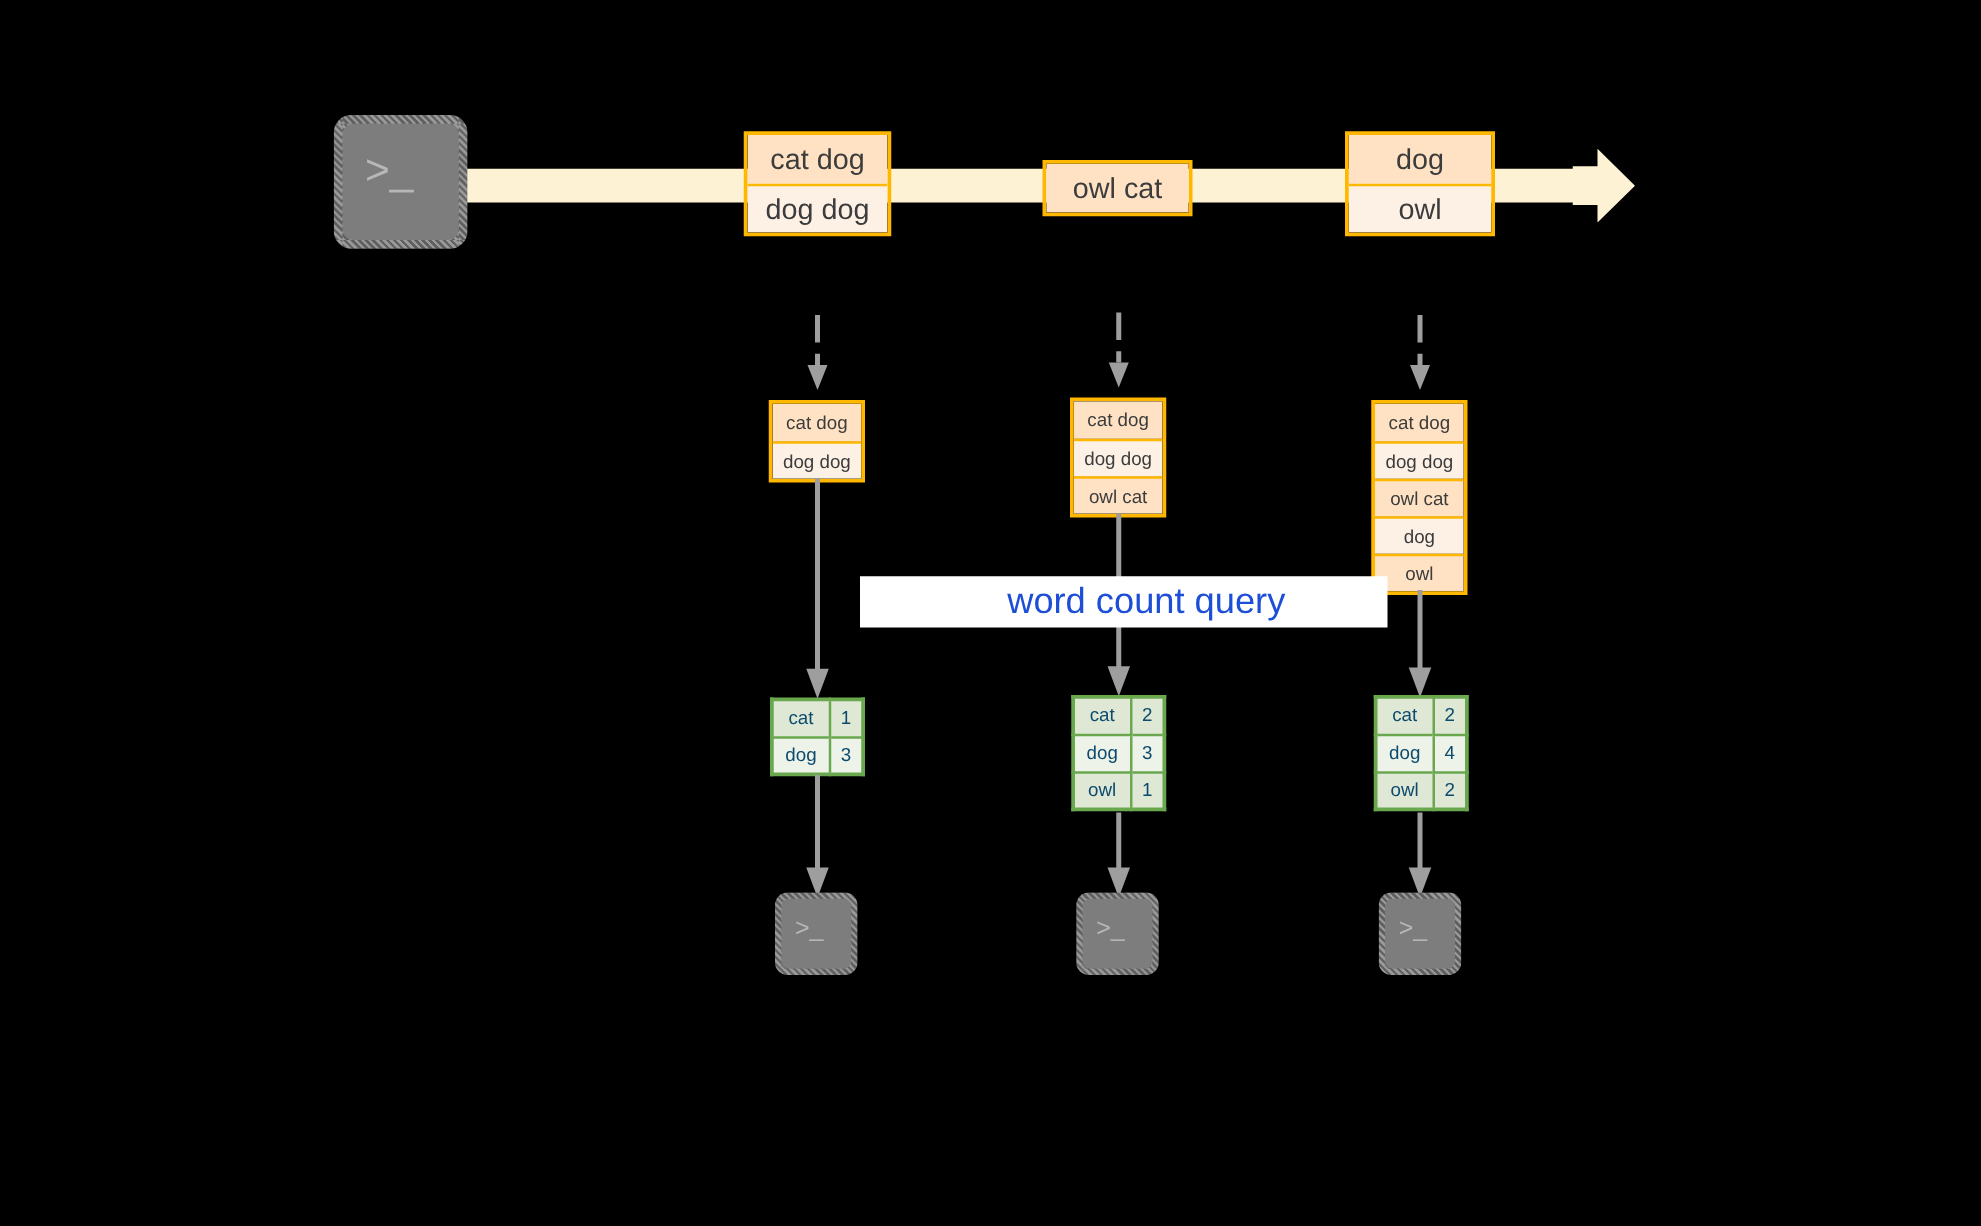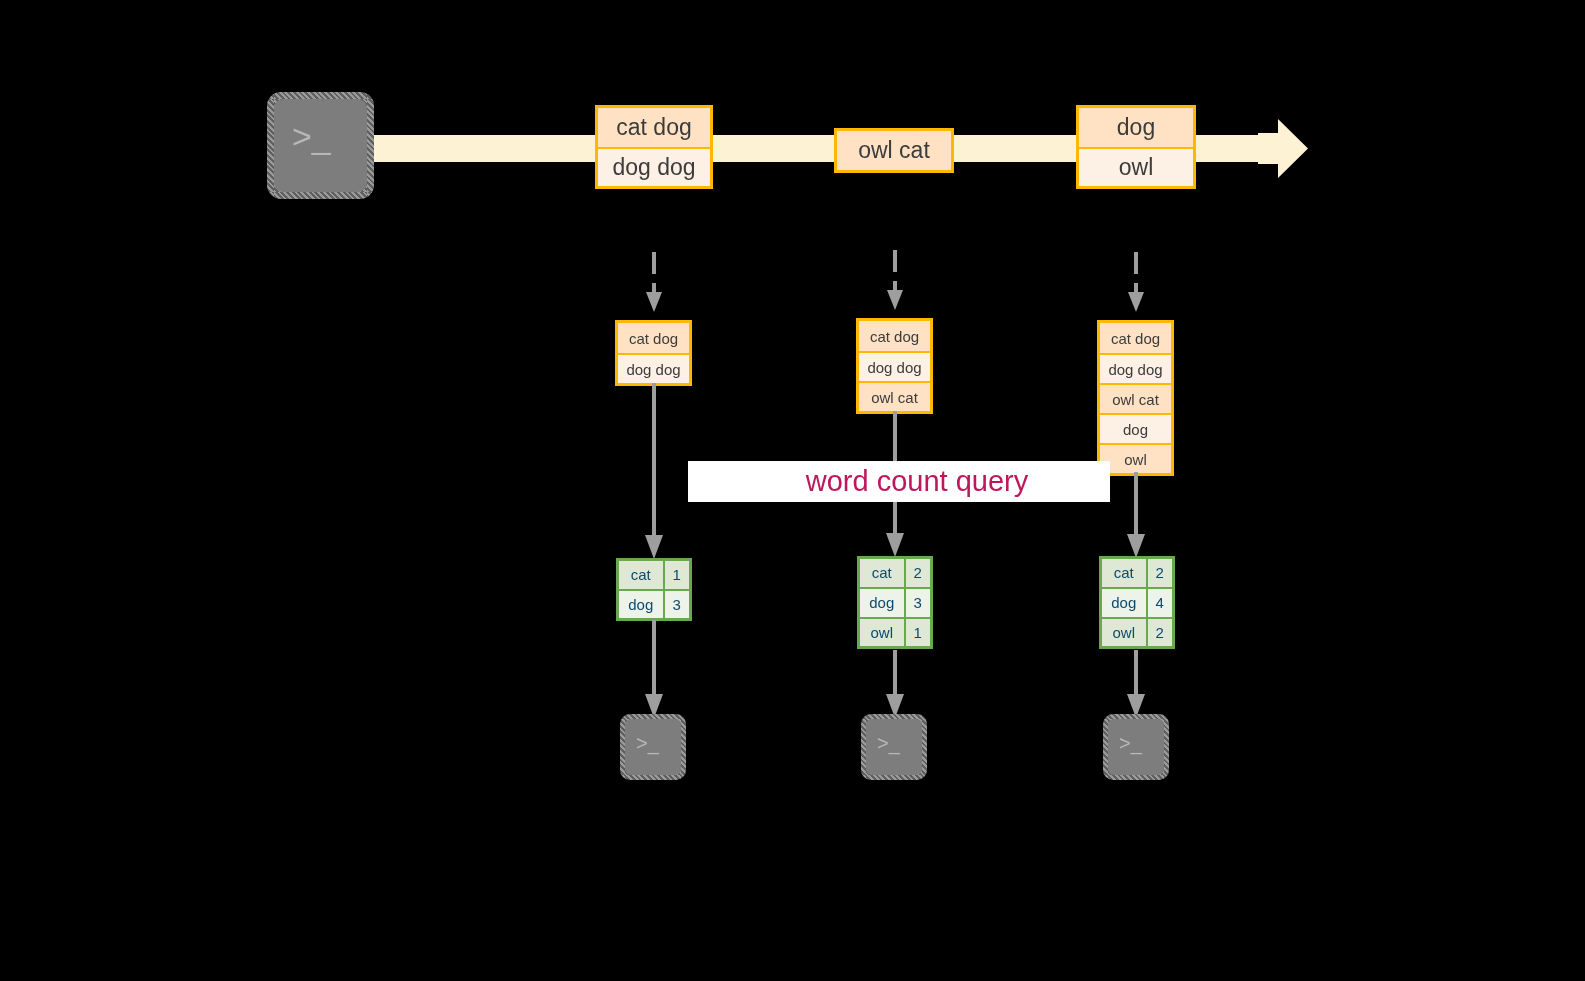--- a/index.html
+++ b/index.html
@@ -145,21 +145,21 @@
     position: absolute;
     left: 688px; top: 461px;
     width: 422px; height: 41px;
     background: #ffffff;
     display: flex;
     align-items: center;
     justify-content: center;
   }
   .query-band .label {
     font-size: 29px;
-    color: #be185d;
+    color: #1d4ed8;
     white-space: nowrap;
     padding-left: 36px;
   }
 </style>
 </head>
 <body>
 
 <div id="canvas">
 
   <div class="stream-shaft"></div>

